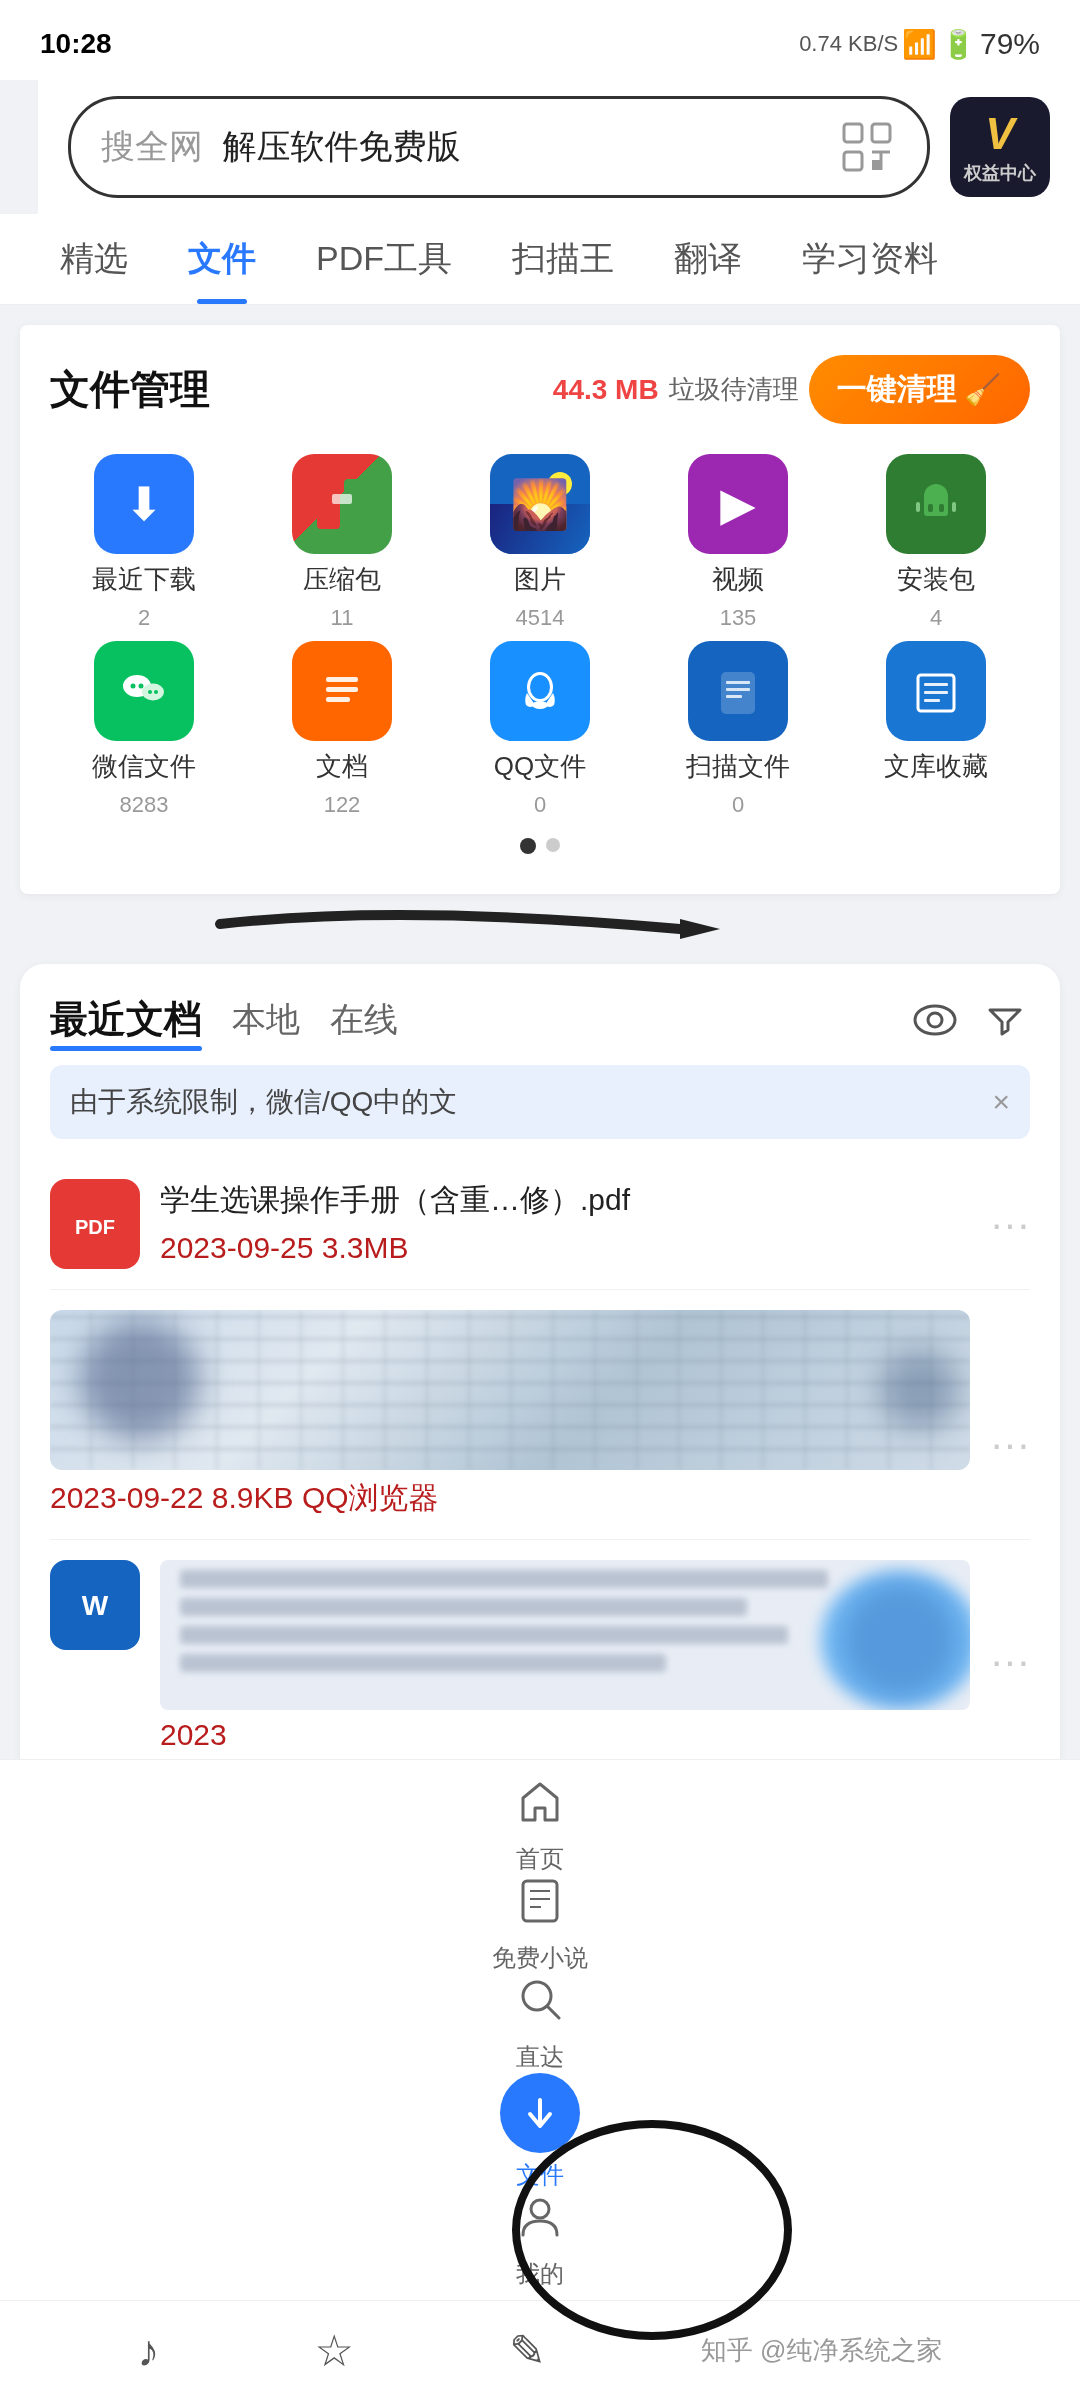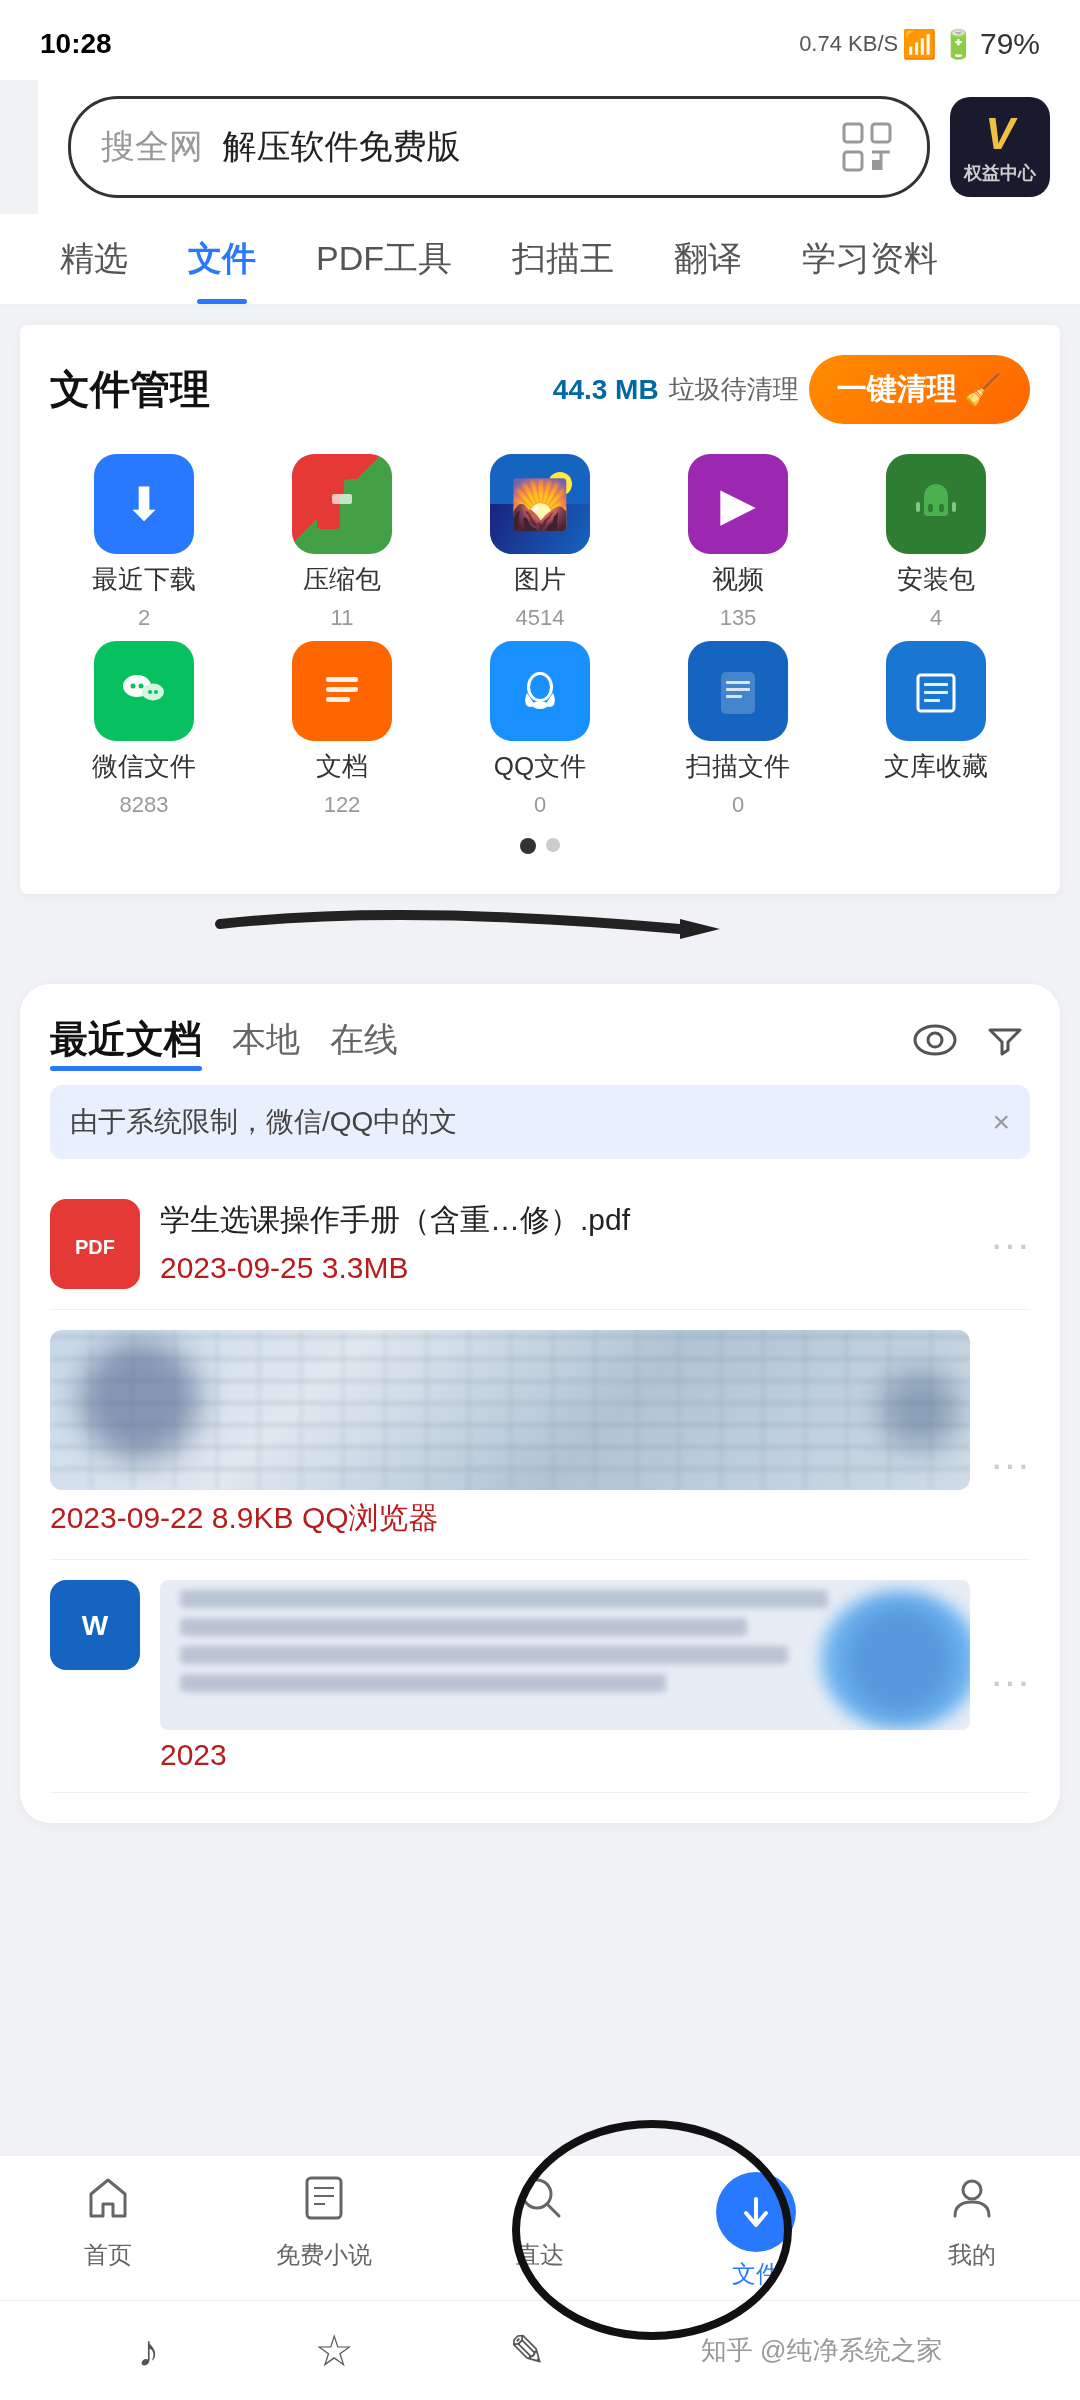--- a/index.html
+++ b/index.html
@@ -147,21 +147,21 @@
       font-weight: 700;
       color: #111;
     }
     .trash-badge {
       display: flex;
       align-items: center;
       gap: 10px;
     }
     .trash-size {
       font-size: 28px;
-      color: #0369a1;
+      color: #ef4444;
       font-weight: 600;
       text-align: center;
     }
     .trash-label {
       font-size: 26px;
       color: #666;
     }
     .clean-btn {
       background: linear-gradient(135deg, #ff8c00, #ff6600);
       color: #fff;
@@ -378,20 +378,21 @@
     
     .bottom-nav {
       position: fixed;
       bottom: 100px;
       left: 0;
       width: 1080px;
       background: #fff;
       display: flex;
       border-top: 1px solid #eee;
       padding: 16px 0 10px;
+      flex-direction: column;
     }
     .nav-item {
       flex: 1;
       display: flex;
       flex-direction: column;
       align-items: center;
       gap: 6px;
       cursor: pointer;
     }
     .nav-icon {
@@ -655,21 +656,21 @@
   </div>
 </div>
 
 <div style="position:relative; height:60px; margin: -10px 0 0 0;">
   <svg width="600" height="80" style="position:absolute;left:200px;top:-20px;">
     <path d="M 20 40 Q 200 20 480 45" stroke="#222" stroke-width="10" fill="none" stroke-linecap="round"></path>
     <polygon points="480,35 520,45 480,55" fill="#222"></polygon>
   </svg>
 </div>
 
-<div class="recent-docs" style="margin-top:20px;border-radius:30px;">
+<div class="recent-docs" style="">
   <div class="recent-header">
     <span class="recent-title">最近文档</span>
     <span class="recent-tab">本地</span>
     <span class="recent-tab">在线</span>
     <div class="recent-icons">
       <div class="header-icon">
         <svg width="46" height="36" viewBox="0 0 46 36">
             <ellipse cx="23" cy="18" rx="20" ry="14" stroke="#555" stroke-width="3" fill="none"></ellipse>
             <circle cx="23" cy="18" r="7" stroke="#555" stroke-width="3" fill="none"></circle>
           </svg>

